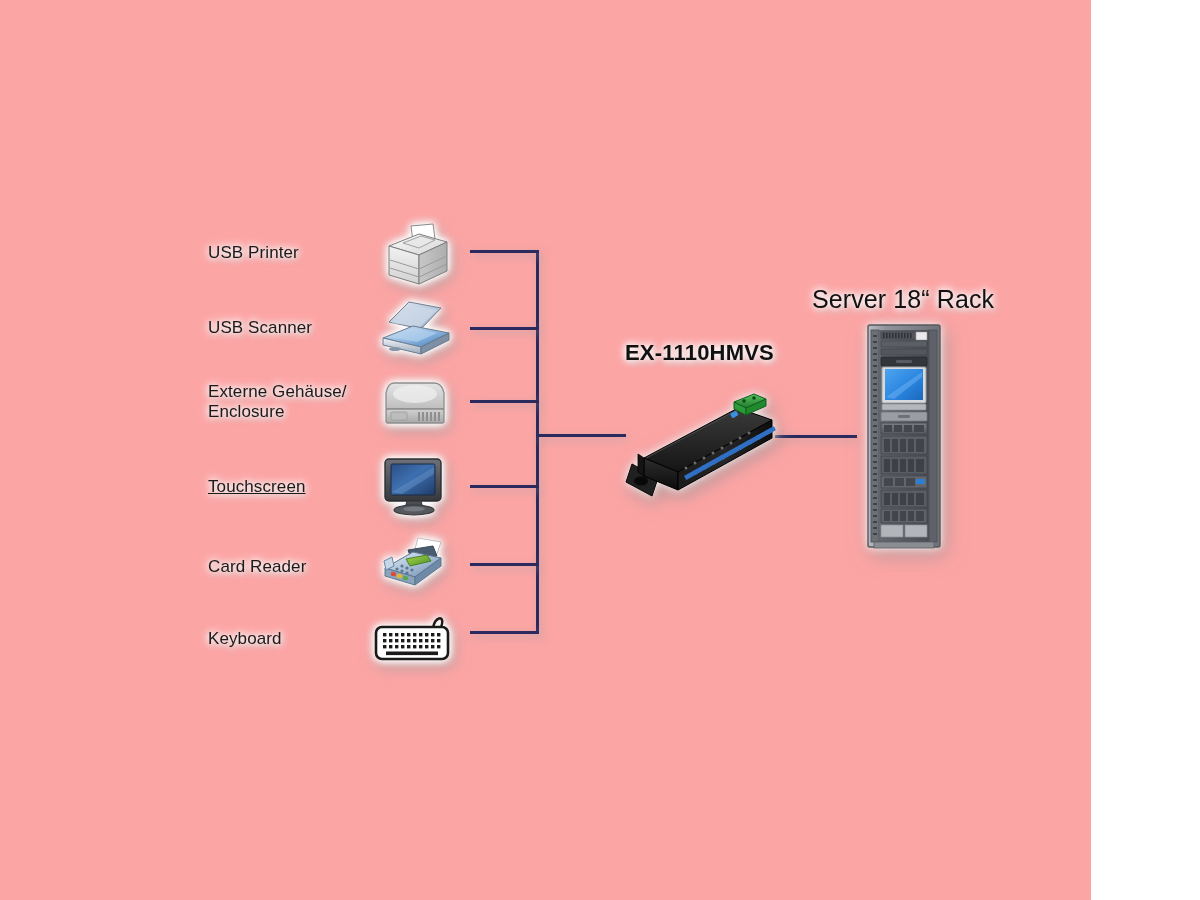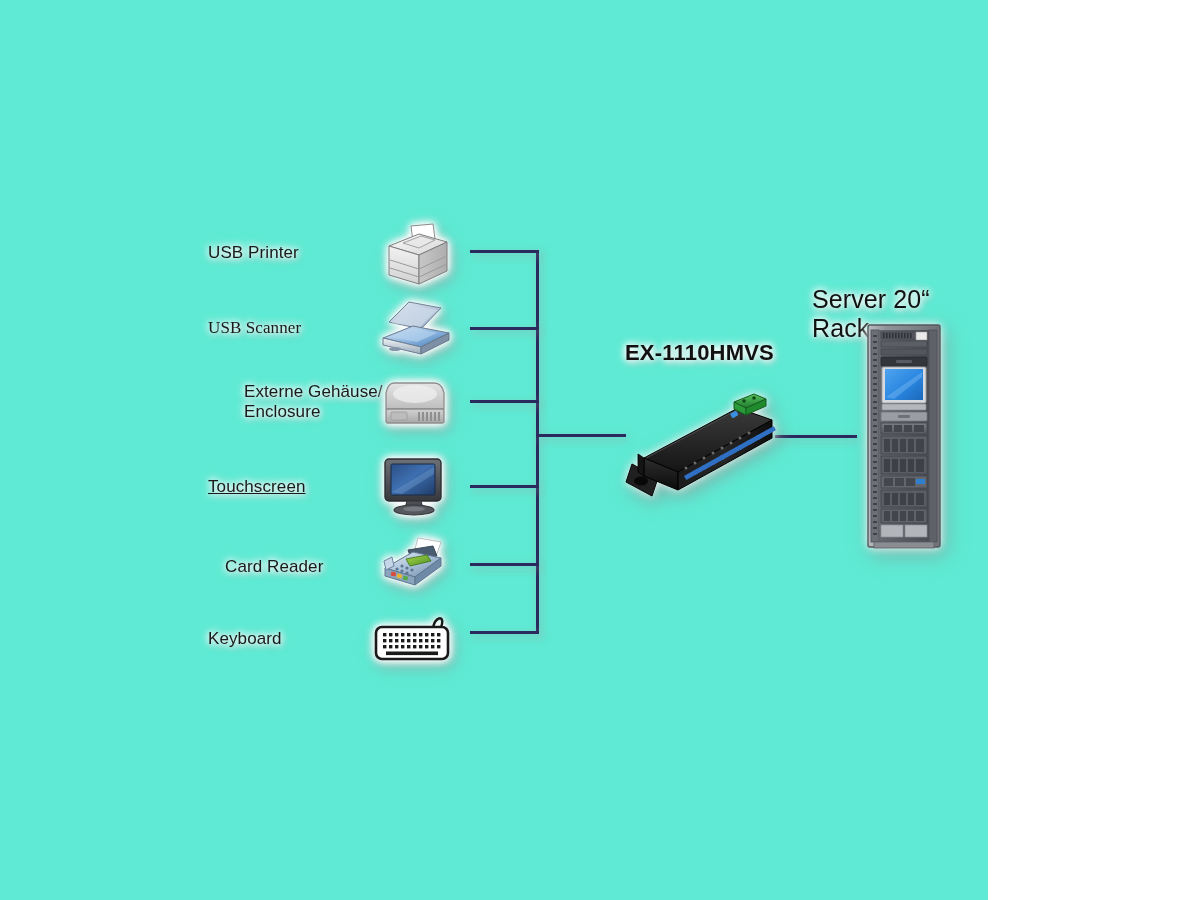--- a/index.html
+++ b/index.html
@@ -3,23 +3,23 @@
 <meta charset="utf-8">
 <title>EX-1110HMVS Connection Diagram</title>
 <style>
   html, body {
     margin: 0;
     padding: 0;
     background: #ffffff;
   }
   #canvas {
     position: relative;
-    width: 988px;
+    width: 1091px;
     height: 900px;
-    background: #5eead4;
+    background: #fca5a5;
     font-family: "Liberation Sans", sans-serif;
     overflow: hidden;
   }
 
   
   .dev-label {
     position: absolute;
     font-size: 17px;
     color: #1a1a1a;
     line-height: 1.18;
@@ -91,28 +91,28 @@
     <div class="bus-line bus-h" style="left:470px; top:563px; width:69px;"></div>
     <div class="bus-line bus-h" style="left:470px; top:631px; width:69px;"></div>
 
     <div class="bus-line bus-h" style="left:536px; top:434px; width:90px;"></div>
 
     <div class="bus-line bus-h" style="left:775px; top:435px; width:82px;"></div>
   </div>
 
   <div class="dev-label" style="left:208px; top:243px;">USB Printer</div>
 
-  <div class="dev-label" style="left:208px; top:318px;font-family:Liberation Serif, serif;">USB Scanner</div>
-
-  <div class="dev-label" style="left:208px; top:382px;margin-left:36px;">Externe Gehäuse/
+  <div class="dev-label" style="left:208px; top:318px;">USB Scanner</div>
+
+  <div class="dev-label" style="left:208px; top:382px;">Externe Gehäuse/
 Enclosure</div>
 
   <div class="dev-label" style="left:208px; top:477px;text-decoration:underline;">Touchscreen</div>
 
-  <div class="dev-label" style="left:208px; top:557px;margin-left:17px;">Card Reader</div>
+  <div class="dev-label" style="left:208px; top:557px;">Card Reader</div>
 
   <div class="dev-label" style="left:208px; top:629px;text-align:center;">Keyboard</div>
 
   <div class="icon-box" style="left:375px; top:222px;">
     <svg width="80" height="68" viewBox="0 0 80 68">
       <defs>
         <linearGradient id="prTop" x1="0" y1="0" x2="1" y2="1">
           <stop offset="0%" stop-color="#fafafa"></stop>
             <stop offset="100%" stop-color="#d6d6d6"></stop>
         </linearGradient>
@@ -388,21 +388,21 @@
         <polygon points="112,10 124,16 124,23 112,17" fill="#2b9a38" stroke="#155c20" stroke-width="1"></polygon>
         <polygon points="124,16 144,7 144,14 124,23" fill="#1f8a2c" stroke="#155c20" stroke-width="1"></polygon>
         <circle cx="122" cy="9" r="1.8" fill="#0f4a18"></circle>
         <circle cx="132" cy="6" r="1.8" fill="#0f4a18"></circle>
       </g>
 
       <rect x="108" y="22" width="7" height="5" rx="1" fill="#3a8fe0" transform="rotate(-29 108 22)"></rect>
     </svg>
   </div>
 
-  <div class="rack-title" style="left:812px; top:285px;">Server 20“ Rack</div>
+  <div class="rack-title" style="left:812px; top:285px;">Server 18“ Rack</div>
 
   <div class="rack-box" style="left:866px; top:323px;">
     <svg width="76" height="228" viewBox="0 0 76 228">
       <defs>
         <linearGradient id="rkFrame" x1="0" y1="0" x2="1" y2="0">
           <stop offset="0%" stop-color="#b9bcc1"></stop>
             <stop offset="25%" stop-color="#8f9298"></stop>
           <stop offset="100%" stop-color="#6f7277"></stop>
         </linearGradient>
         <linearGradient id="rkInner" x1="0" y1="0" x2="1" y2="0">

